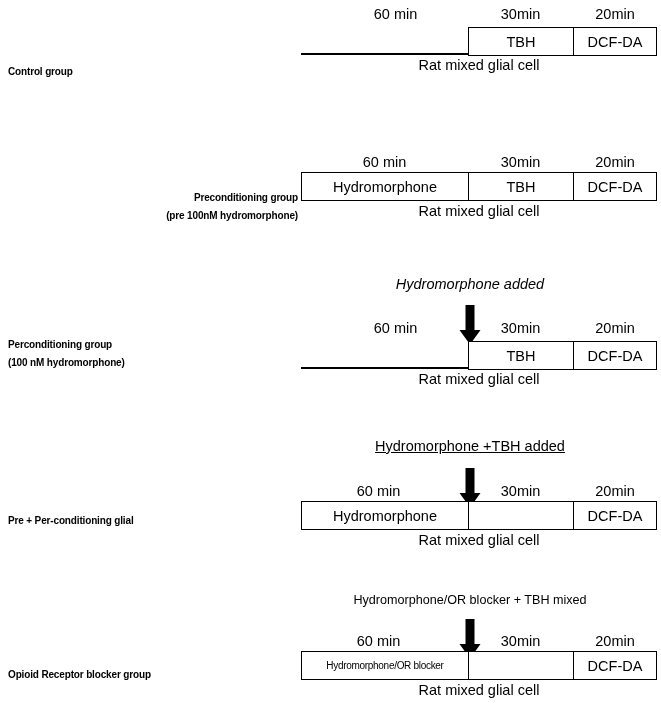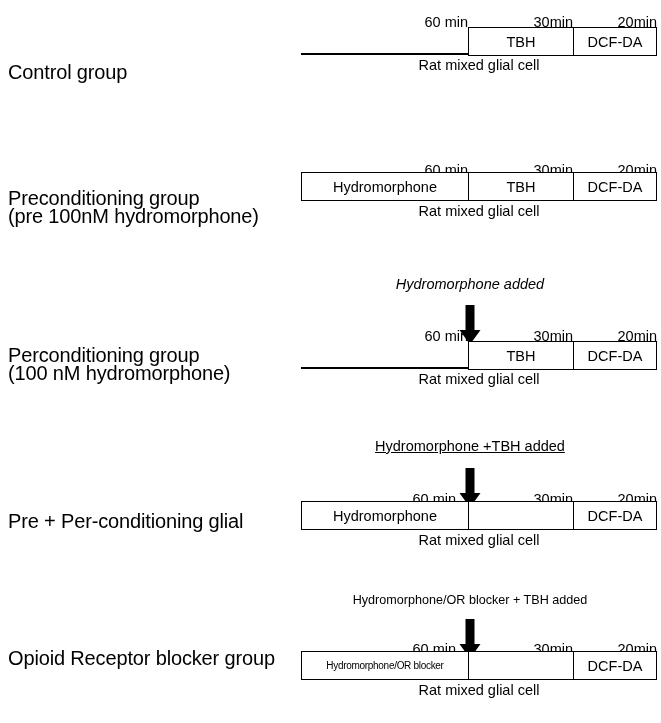--- a/index.html
+++ b/index.html
@@ -27,22 +27,22 @@
     position: absolute;
     left: 0;
     width: 661px;
   }
 
   
   .group-label {
     position: absolute;
     left: 8px;
     width: 290px;
-    font-weight: normal;
-    font-size: 20px;
+    font-weight: bold;
+    font-size: 10px;
     line-height: 18px;
     letter-spacing: -0.15px;
     text-align: left;
     white-space: pre-line;
   }
 
   
   .timeline {
     position: absolute;
     left: 301px;
@@ -52,24 +52,24 @@
   
   .durations {
     position: absolute;
     left: 0;
     top: 0;
     width: 356px;
     height: 21px;
   }
   .duration {
     position: absolute;
-    top: 12px;
+    top: 4px;
     font-size: 14.5px;
     line-height: 20px;
-    text-align: right;
+    text-align: center;
     white-space: nowrap;
   }
 
   
   .baseline {
     position: absolute;
     left: 0;
     height: 0;
     border-top: 2.4px solid #000;
   }
@@ -152,21 +152,21 @@
         <div class="box" style="left:272px;width:84px;">
           <span class="box-label">DCF-DA</span>
         </div>
       </div>
 
       <div class="caption" style="top:56px;left:0;width:356px;">Rat mixed glial cell</div>
     </div>
   </div>
 
   <div class="row" style="top:144px;height:125px;">
-    <div class="group-label" style="top:45px;">Preconditioning group
+    <div class="group-label" style="top:45px;text-align:right;">Preconditioning group
 (pre 100nM hydromorphone)</div>
 
     <div class="timeline" style="top:0px;">
       <div class="durations" style="top:4px;">
         <div class="duration" style="left:0px;width:167px;">60 min</div>
         <div class="duration" style="left:167px;width:105px;">30min</div>
         <div class="duration" style="left:272px;width:84px;">20min</div>
       </div>
 
       <div class="boxes" style="top:28px;left:0;width:356px;">
@@ -179,21 +179,21 @@
         <div class="box" style="left:272px;width:84px;">
           <span class="box-label">DCF-DA</span>
         </div>
       </div>
 
       <div class="caption" style="top:58px;left:0;width:356px;">Rat mixed glial cell</div>
     </div>
   </div>
 
   <div class="row" style="top:269px;height:155px;">
-    <div class="group-label" style="top:67px;margin-top:10px;">Perconditioning group
+    <div class="group-label" style="top:67px;">Perconditioning group
 (100 nM hydromorphone)</div>
 
     <div class="timeline" style="top:0px;">
       <div class="annotation" style="top:6px;left:0px;width:338px;font-style:italic;">Hydromorphone added</div>
 
       <div class="arrow" style="top:36px;left:157px;">
         <svg width="24" height="40" viewBox="0 0 24 40" aria-hidden="true">
           <polygon points="7.5,0 16.5,0 16.5,25 22.5,25 12,39.5 1.5,25 7.5,25" fill="#000"></polygon>
         </svg>
       </div>
@@ -247,24 +247,24 @@
         <div class="box" style="left:272px;width:84px;">
           <span class="box-label">DCF-DA</span>
         </div>
       </div>
 
       <div class="caption" style="top:107px;left:0;width:356px;">Rat mixed glial cell</div>
     </div>
   </div>
 
   <div class="row" style="top:571px;height:152px;">
-    <div class="group-label" style="top:78px;">Opioid Receptor blocker group</div>
-
-    <div class="timeline" style="top:0px;">
-      <div class="annotation small" style="top:20px;left:0px;width:338px;">Hydromorphone/OR blocker + TBH added</div>
+    <div class="group-label" style="top:95px;">Opioid Receptor blocker group</div>
+
+    <div class="timeline" style="top:0px;">
+      <div class="annotation small" style="top:20px;left:0px;width:338px;">Hydromorphone/OR blocker + TBH mixed</div>
 
       <div class="arrow" style="top:48px;left:157px;">
         <svg width="24" height="40" viewBox="0 0 24 40" aria-hidden="true">
           <polygon points="7.5,0 16.5,0 16.5,25 22.5,25 12,39.5 1.5,25 7.5,25" fill="#000"></polygon>
         </svg>
       </div>
 
       <div class="durations" style="top:56px;">
         <div class="duration" style="left:0px;width:155px;">60 min</div>
         <div class="duration" style="left:167px;width:105px;">30min</div>

